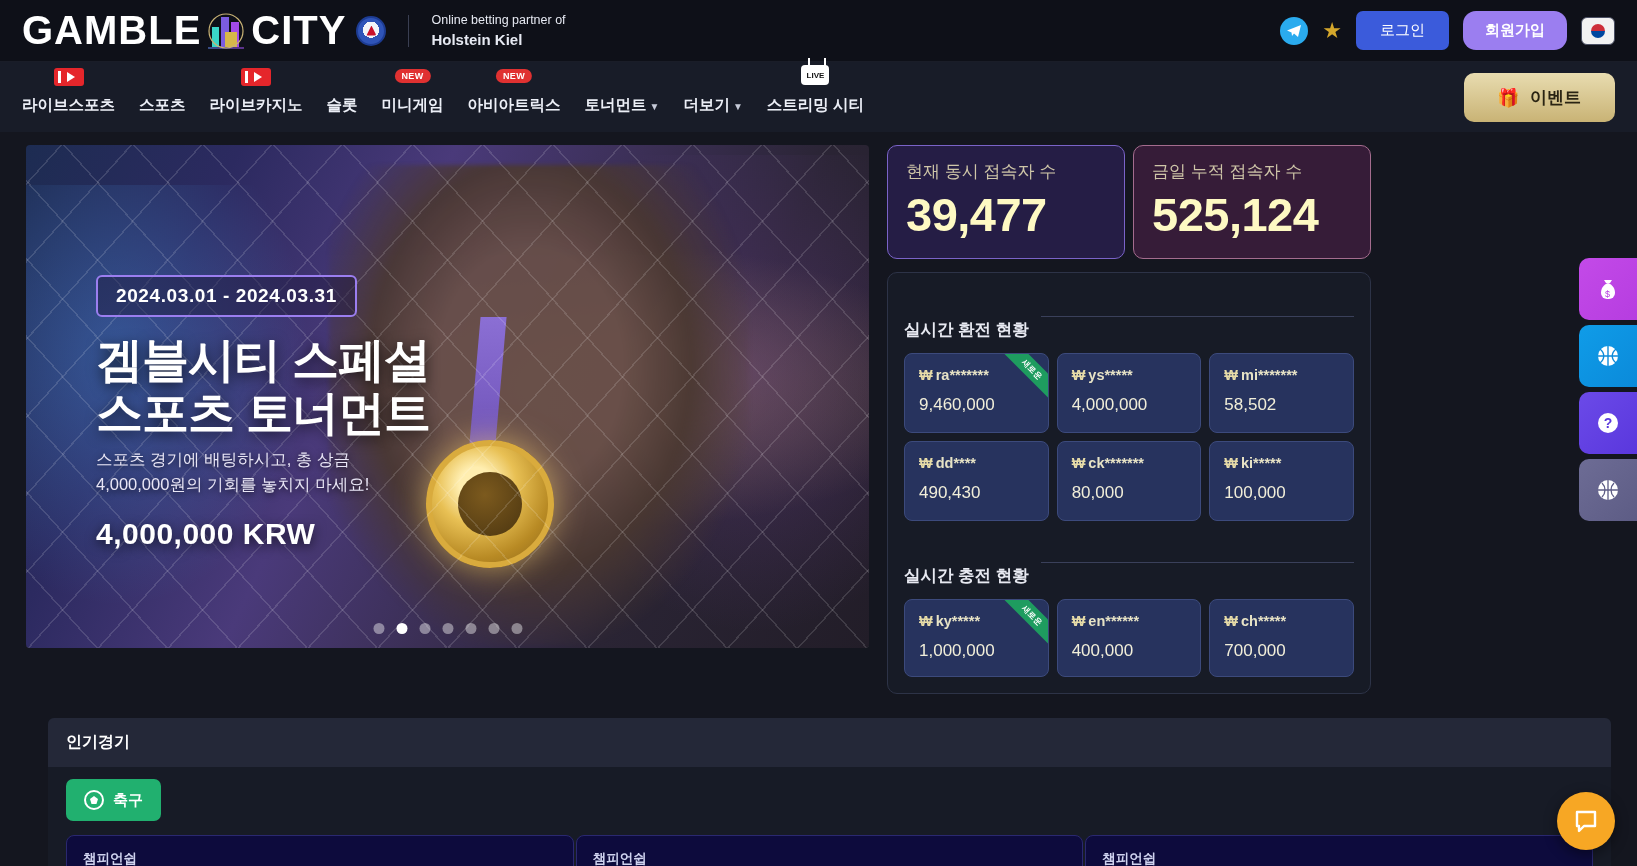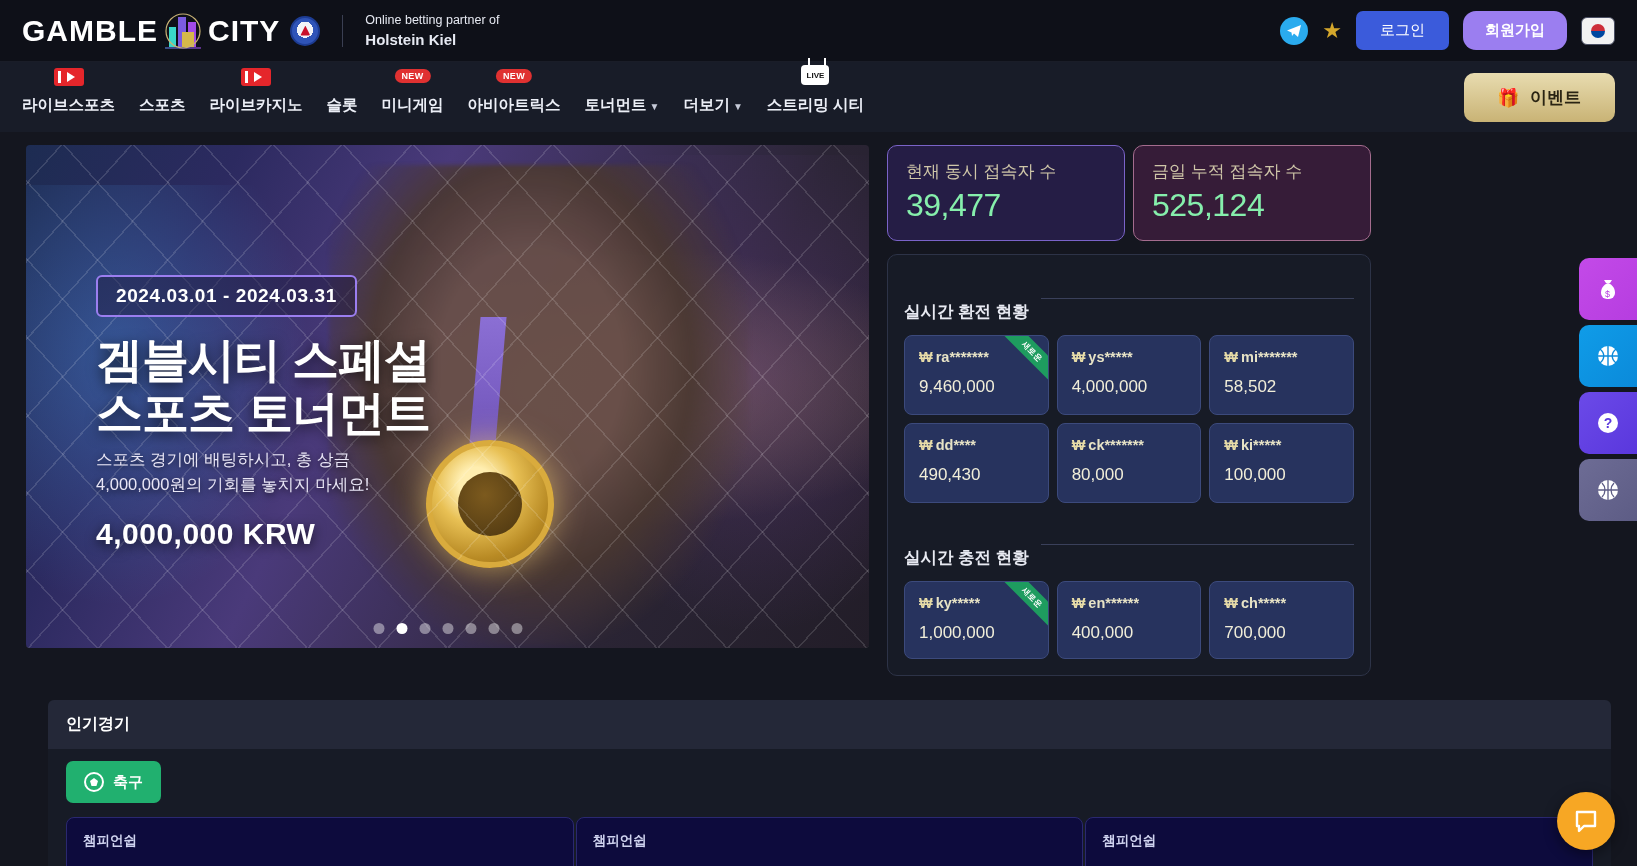--- a/index.html
+++ b/index.html
@@ -15,21 +15,21 @@
   .topbar {
     height: 62px; width: 100%;
     background: #0e1018;
     display: flex; align-items: center;
     padding: 0 22px;
     position: relative;
     border-bottom: 1px solid #1a1d28;
   }
   .logo-wrap { display: flex; align-items: center; gap: 10px; }
   .logo-text {
-    font-size: 30px; font-weight: bold; color: #ffffff;
+    font-size: 40px; font-weight: bold; color: #ffffff;
     letter-spacing: 1px; display: flex; align-items: center; gap: 4px;
   }
   .logo-city-icon {
     width: 42px; height: 36px; position: relative; display: inline-block;
   }
   .badge-club {
     width: 30px; height: 30px; border-radius: 50%;
     background: radial-gradient(circle at 50% 45%, #f2f4f8 0 42%, #2f54b8 42% 100%);
     border: 2px solid #1d3c93; position: relative;
     display:flex;align-items:center;justify-content:center;
@@ -199,21 +199,21 @@
 
   
   .rightcol { width: 484px; display: flex; flex-direction: column; gap: 13px; }
   .stat-row { display: flex; gap: 8px; }
   .stat-card {
     flex: 1; border-radius: 10px; padding: 14px 18px 16px 18px;
   }
   .stat-card.a { background: #251d45; border: 1px solid #7a63c8; }
   .stat-card.b { background: #361c38; border: 1px solid #a46c8e; }
   .stat-label { color: #cfc6a8; font-size: 17px; margin-bottom: 4px; }
-  .stat-value { color: #86efac; font-size: 32px; font-weight: normal; letter-spacing: -.5px; }
+  .stat-value { color: #fef9c3; font-size: 47px; font-weight: bold; letter-spacing: -.5px; }
 
   .panel {
     background: #171b26; border: 1px solid #2d3347; border-radius: 10px;
     padding: 14px 16px 16px 16px; flex: 1;
   }
   .sec-head { display: flex; align-items: center; gap: 12px; margin: 4px 0 12px 0; }
   .sec-title { color: #e8eaf2; font-size: 16.5px; font-weight: bold; white-space: nowrap; margin-top: 28px; }
   .sec-line { flex: 1; height: 1px; background: #3a405a; }
   .grid3 { display: grid; grid-template-columns: repeat(3,1fr); gap: 8px; }
   .tx-card {

